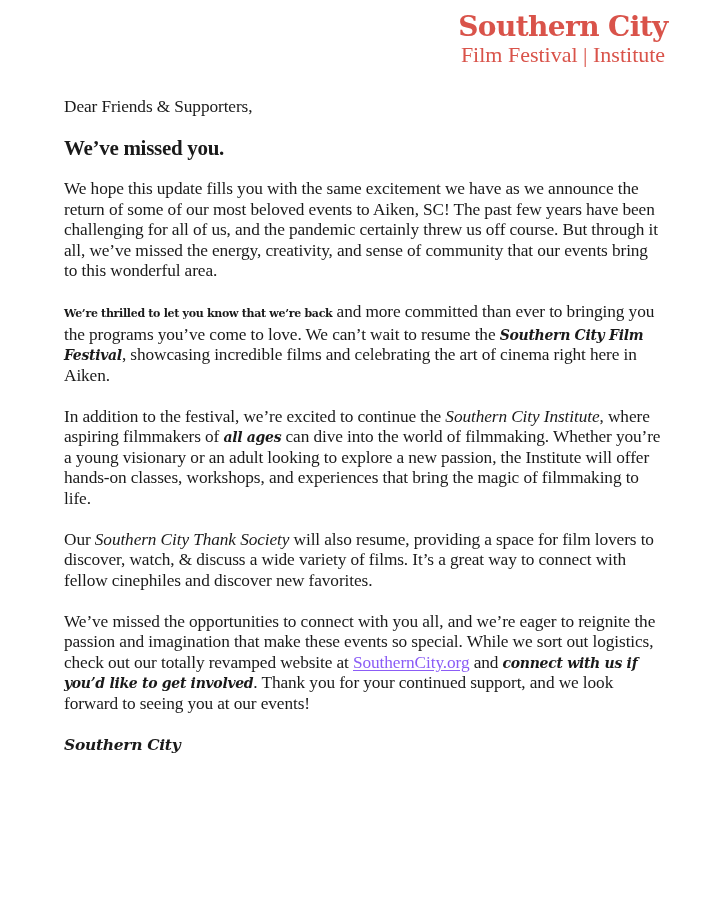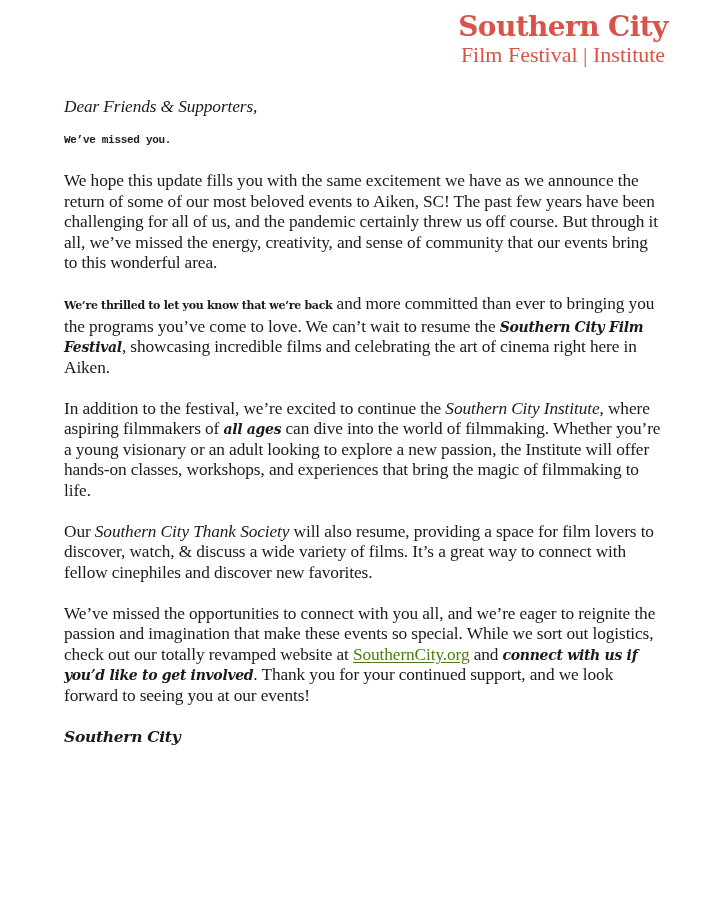--- a/index.html
+++ b/index.html
@@ -43,44 +43,44 @@
       top: 97px;
       left: 64px;
       width: 600px;
       font-size: 17.3px;
       line-height: 20.5px;
       letter-spacing: -0.1px;
     }
     .letter p {
       margin: 0 0 20.5px 0;
     }
-    .letter .salutation { margin-bottom: 12px; font-style: italic; }
+    .letter .salutation { margin-bottom: 20px; }
     .letter .headline {
-      font-family: Liberation Mono, monospace;
+      font-family: Liberation Serif, serif;
       font-weight: bold;
-      font-size: 11px;
+      font-size: 21px;
       letter-spacing: -0.3px;
       margin-bottom: 21px;
     }
     .bold-serif {
       font-family: "DejaVu Serif", serif;
       font-weight: bold;
       font-size: 11px;
       letter-spacing: -0.3px;
     }
     .bi {
       font-family: "DejaVu Serif", serif;
       font-weight: bold;
       font-style: italic;
       font-size: 14px;
       letter-spacing: -0.3px;
     }
     em { font-style: italic; }
     a.link {
-      color: #4d7c0f;
+      color: #8b5cf6;
       text-underline-offset: 2px;
     }
     .signoff { margin-bottom: 20px; }
     .signature {
       font-family: "DejaVu Serif", serif;
       font-weight: bold;
       font-style: italic;
       font-size: 15.5px;
       letter-spacing: -0.3px;
     }

